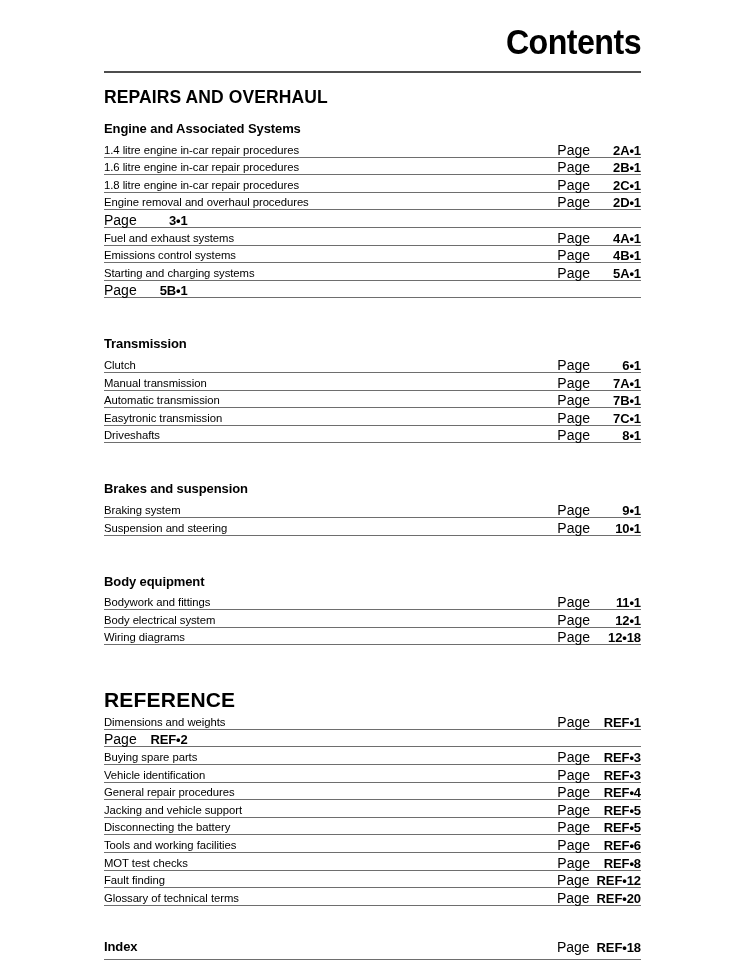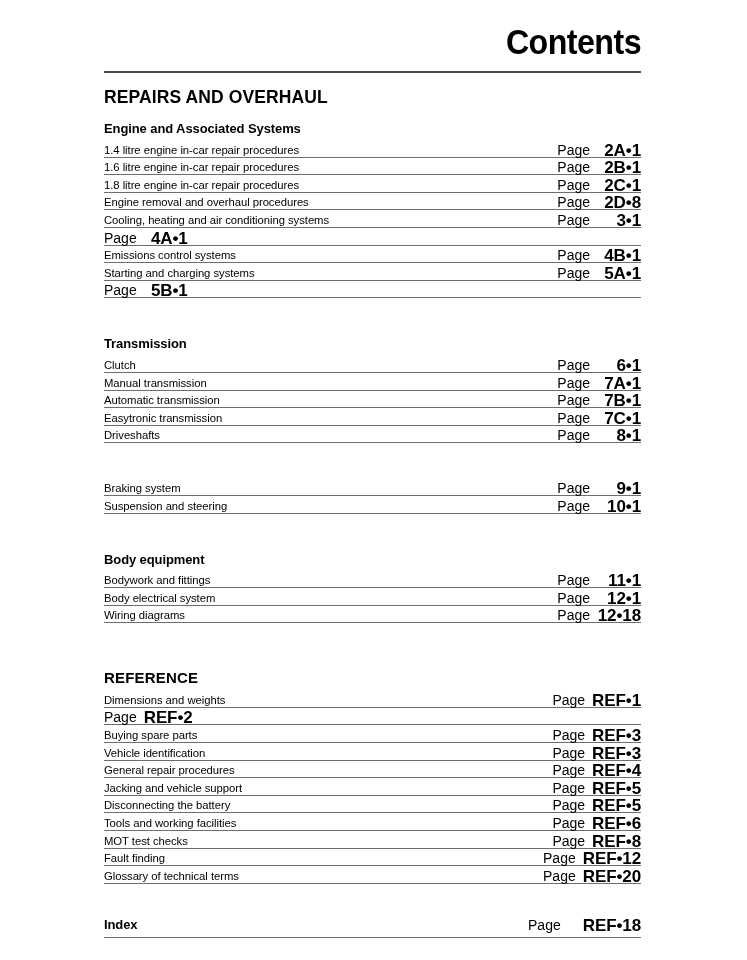--- a/index.html
+++ b/index.html
@@ -61,21 +61,21 @@
   .group.tight { margin-top: 10px; }
   .group-title {
     font-size: 13px;
     font-weight: bold;
     line-height: 21px;
     letter-spacing: -0.1px;
     margin-bottom: 1px;
   }
   .group-title.strong {
     font-weight: bold;
-    font-size: 15px;
+    font-size: 21px;
     letter-spacing: 0.2px;
     line-height: 23px;
   }
 
   
   .entry {
     display: flex;
     align-items: flex-end;
     border-bottom: 1px solid #6e6e6e;
     height: 17.6px;
@@ -91,34 +91,33 @@
   }
   .entry-pagelabel {
     flex: 0 0 auto;
     font-size: 14px;
     line-height: 13px;
     text-align: right;
     padding-right: 7px;
   }
   .entry-pagenum {
     flex: 0 0 44px;
-    font-size: 17px;
+    font-size: 13px;
     line-height: 13px;
     font-weight: bold;
     text-align: right;
     letter-spacing: -0.1px;
   }
 
   
   .index-row {
     display: flex;
     align-items: flex-end;
     border-bottom: 1px solid #6e6e6e;
     padding-bottom: 2px;
-    gap: 15px;
   }
   .index-row .group-title {
     flex: 1 1 auto;
     margin-bottom: 0;
   }
   .index-row .entry-pagelabel,
   .index-row .entry-pagenum {
     position: relative;
     bottom: 3px;
   }
@@ -152,28 +151,28 @@
             <div class="entry-pagenum">2B•1</div>
           </div>
           <div class="entry">
             <div class="entry-title">1.8 litre engine in-car repair procedures</div>
             <div class="entry-pagelabel">Page</div>
             <div class="entry-pagenum">2C•1</div>
           </div>
           <div class="entry">
             <div class="entry-title">Engine removal and overhaul procedures</div>
             <div class="entry-pagelabel">Page</div>
-            <div class="entry-pagenum">2D•8</div>
-          </div>
-          <div class="entry">
-            <div class="entry-title">Cooling, heating and air conditioning systems</div>
+            <div class="entry-pagenum">2D•1</div>
+          </div>
+          <div class="entry">
             <div class="entry-pagelabel">Page</div>
             <div class="entry-pagenum">3•1</div>
           </div>
           <div class="entry">
+            <div class="entry-title">Fuel and exhaust systems</div>
             <div class="entry-pagelabel">Page</div>
             <div class="entry-pagenum">4A•1</div>
           </div>
           <div class="entry">
             <div class="entry-title">Emissions control systems</div>
             <div class="entry-pagelabel">Page</div>
             <div class="entry-pagenum">4B•1</div>
           </div>
           <div class="entry">
             <div class="entry-title">Starting and charging systems</div>
@@ -209,20 +208,21 @@
             <div class="entry-pagenum">7C•1</div>
           </div>
           <div class="entry">
             <div class="entry-title">Driveshafts</div>
             <div class="entry-pagelabel">Page</div>
             <div class="entry-pagenum">8•1</div>
           </div>
         </div>
         <div class="spacer-md"></div>
         <div class="group">
+          <div class="group-title">Brakes and suspension</div>
           <div class="entry">
             <div class="entry-title">Braking system</div>
             <div class="entry-pagelabel">Page</div>
             <div class="entry-pagenum">9•1</div>
           </div>
           <div class="entry">
             <div class="entry-title">Suspension and steering</div>
             <div class="entry-pagelabel">Page</div>
             <div class="entry-pagenum">10•1</div>
           </div>

